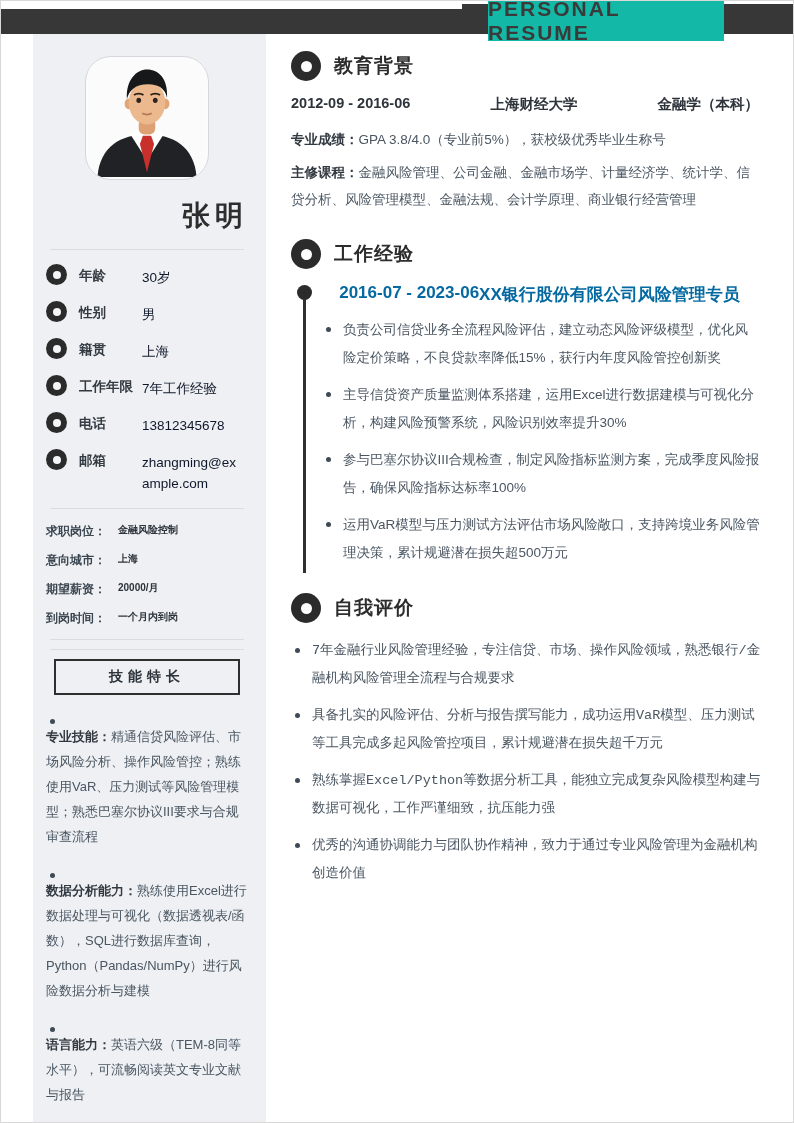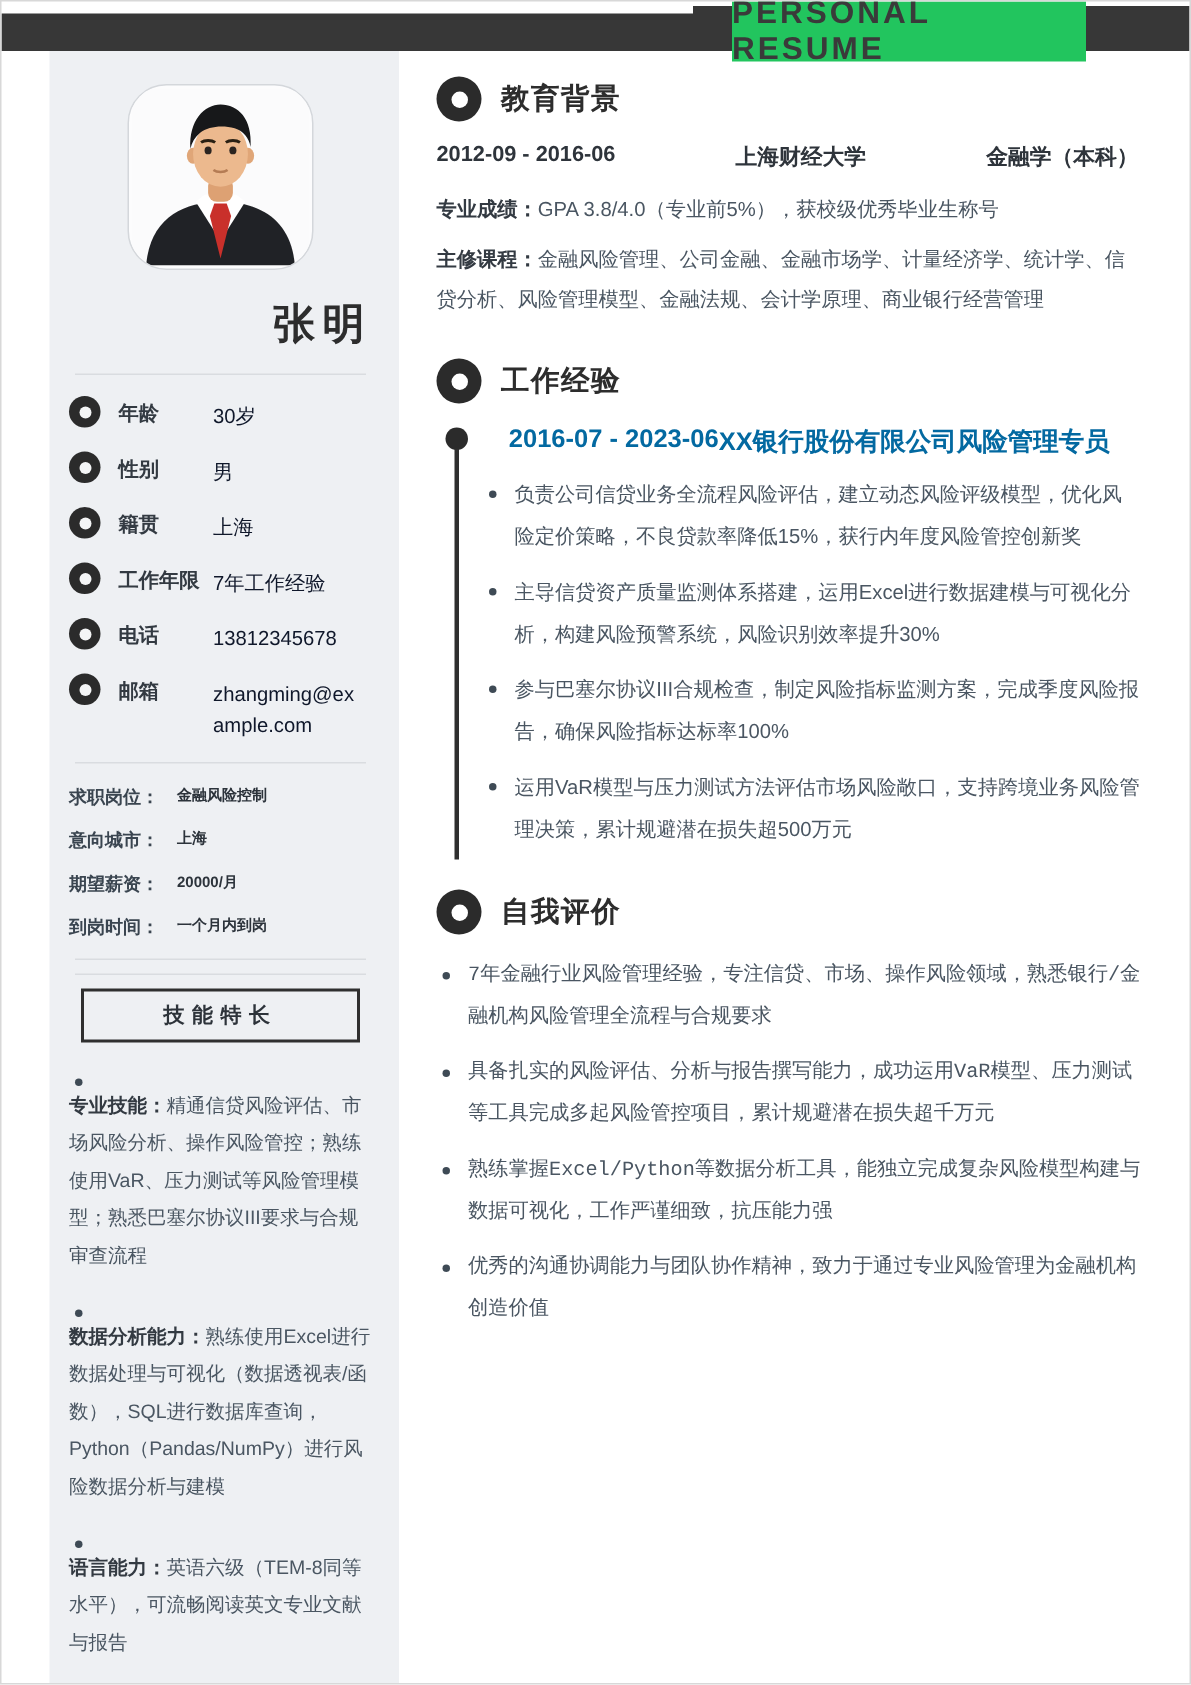--- a/index.html
+++ b/index.html
@@ -5,21 +5,21 @@
   * { margin:0; padding:0; box-sizing:border-box; }
   html,body { width:794px; height:1123px; }
   body {
     font-family:"Liberation Sans","DejaVu Sans",sans-serif;
     background:#ffffff; color:#2e2e2e; position:relative;
     overflow:hidden; border:1px solid #d8d8d8;
   }
   
   .band-left  { position:absolute; left:0;  top:8;  top:8px; height:25px; width:461px; background:#373737; }
   .band-accent{ position:absolute; left:461px; top:3px; height:30px; width:26px; background:#373737; }
-  .band-title { position:absolute; left:487px; top:0; width:236px; height:40px; background:#22c55e;
+  .band-title { position:absolute; left:487px; top:0; width:236px; height:40px; background:#14b8a6;
                 display:flex; align-items:center; justify-content:center;
                 font-size:21px; font-weight:bold; letter-spacing:2px; color:#3a3a3a; }
   .band-right { position:absolute; left:723px; top:3px; right:0; height:30px; background:#373737; }
 
   
   .sidebar { position:absolute; left:32px; top:33px; width:233px; bottom:0;
              background:#eef0f3; padding:22px 18px 0 13px; overflow:hidden; }
   .photo-frame { width:124px; height:124px; margin:0 auto; background:#fcfcfd;
                  border:1px solid #d4d7db; border-radius:26px; overflow:hidden;
                  display:flex; align-items:center; justify-content:center; }

